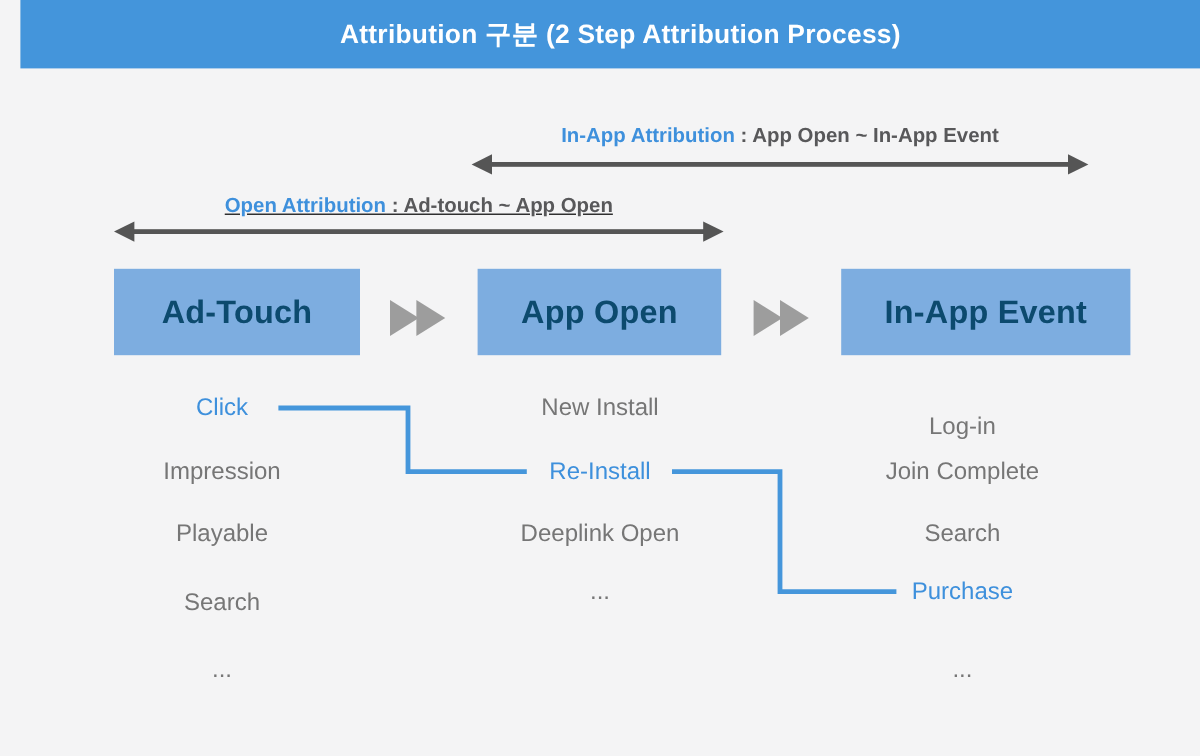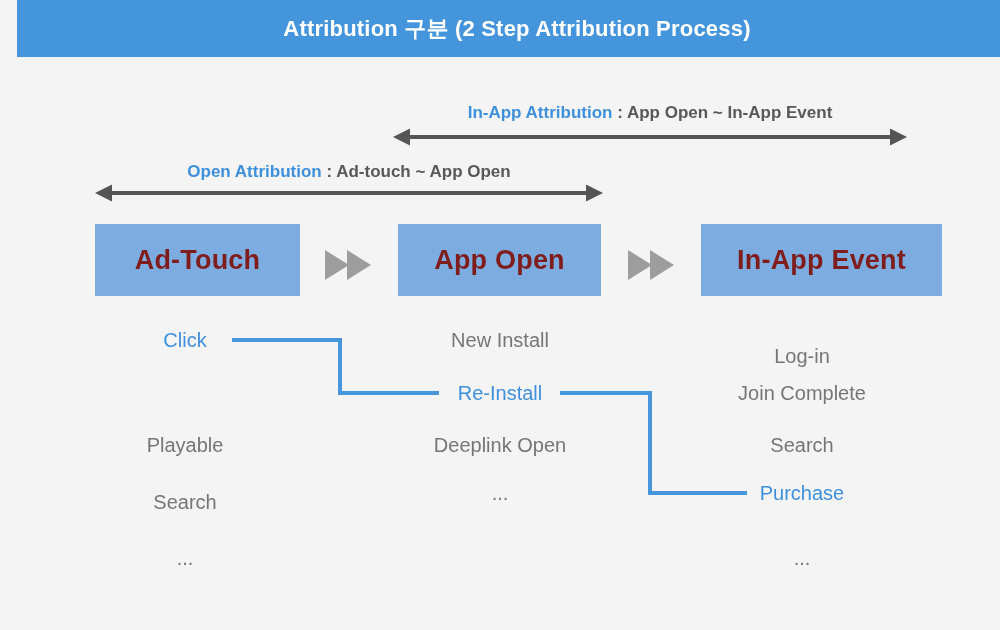--- a/index.html
+++ b/index.html
@@ -21,25 +21,25 @@
 
   .overlay { position: absolute; top: 0; left: 0; width: 1000px; height: 630px; }
 
   .range-label {
     position: absolute; font-size: 17px; font-weight: 700;
     text-align: center; white-space: nowrap; line-height: 24px;
   }
   .range-label .hl   { color: #3E90DC; }
   .range-label .rest { color: #58585A; }
   .range-in-app { left: 393px; top: 101px; width: 514px; }
-  .range-open   { left: 95px;  top: 160px; width: 508px; }
+  .range-open   { left: 95px;  top: 160px; width: 508px; text-decoration: underline; }
 
   .stage-box {
     position: absolute; top: 224px; height: 72px;
-    background: #7DADE0; color: #7f1d1d;
+    background: #7DADE0; color: #0c4a6e;
     display: flex; align-items: center; justify-content: center;
     font-size: 27px; font-weight: 700; letter-spacing: 0.2px;
   }
   .box-ad-touch    { left: 95px;  width: 205px; }
   .box-app-open    { left: 398px; width: 203px; }
   .box-in-app-event{ left: 701px; width: 241px; }
 
   .col-item {
     position: absolute; width: 210px; text-align: center;
     font-size: 20px; line-height: 28px; color: #767676; white-space: nowrap;
@@ -98,20 +98,21 @@
     <span>Ad-Touch</span>
   </div>
   <div class="stage-box box-app-open">
     <span>App Open</span>
   </div>
   <div class="stage-box box-in-app-event">
     <span>In-App Event</span>
   </div>
 
   <div class="col-item col-1 hl" style="top:326px">Click</div>
+  <div class="col-item col-1" style="top:379px">Impression</div>
   <div class="col-item col-1" style="top:431px">Playable</div>
   <div class="col-item col-1" style="top:488px">Search</div>
   <div class="col-item col-1" style="top:544px">...</div>
 
   <div class="col-item col-2" style="top:326px">New Install</div>
   <div class="col-item col-2 hl" style="top:379px">Re-Install</div>
   <div class="col-item col-2" style="top:431px">Deeplink Open</div>
   <div class="col-item col-2" style="top:479px">...</div>
 
   <div class="col-item col-3" style="top:342px">Log-in</div>

